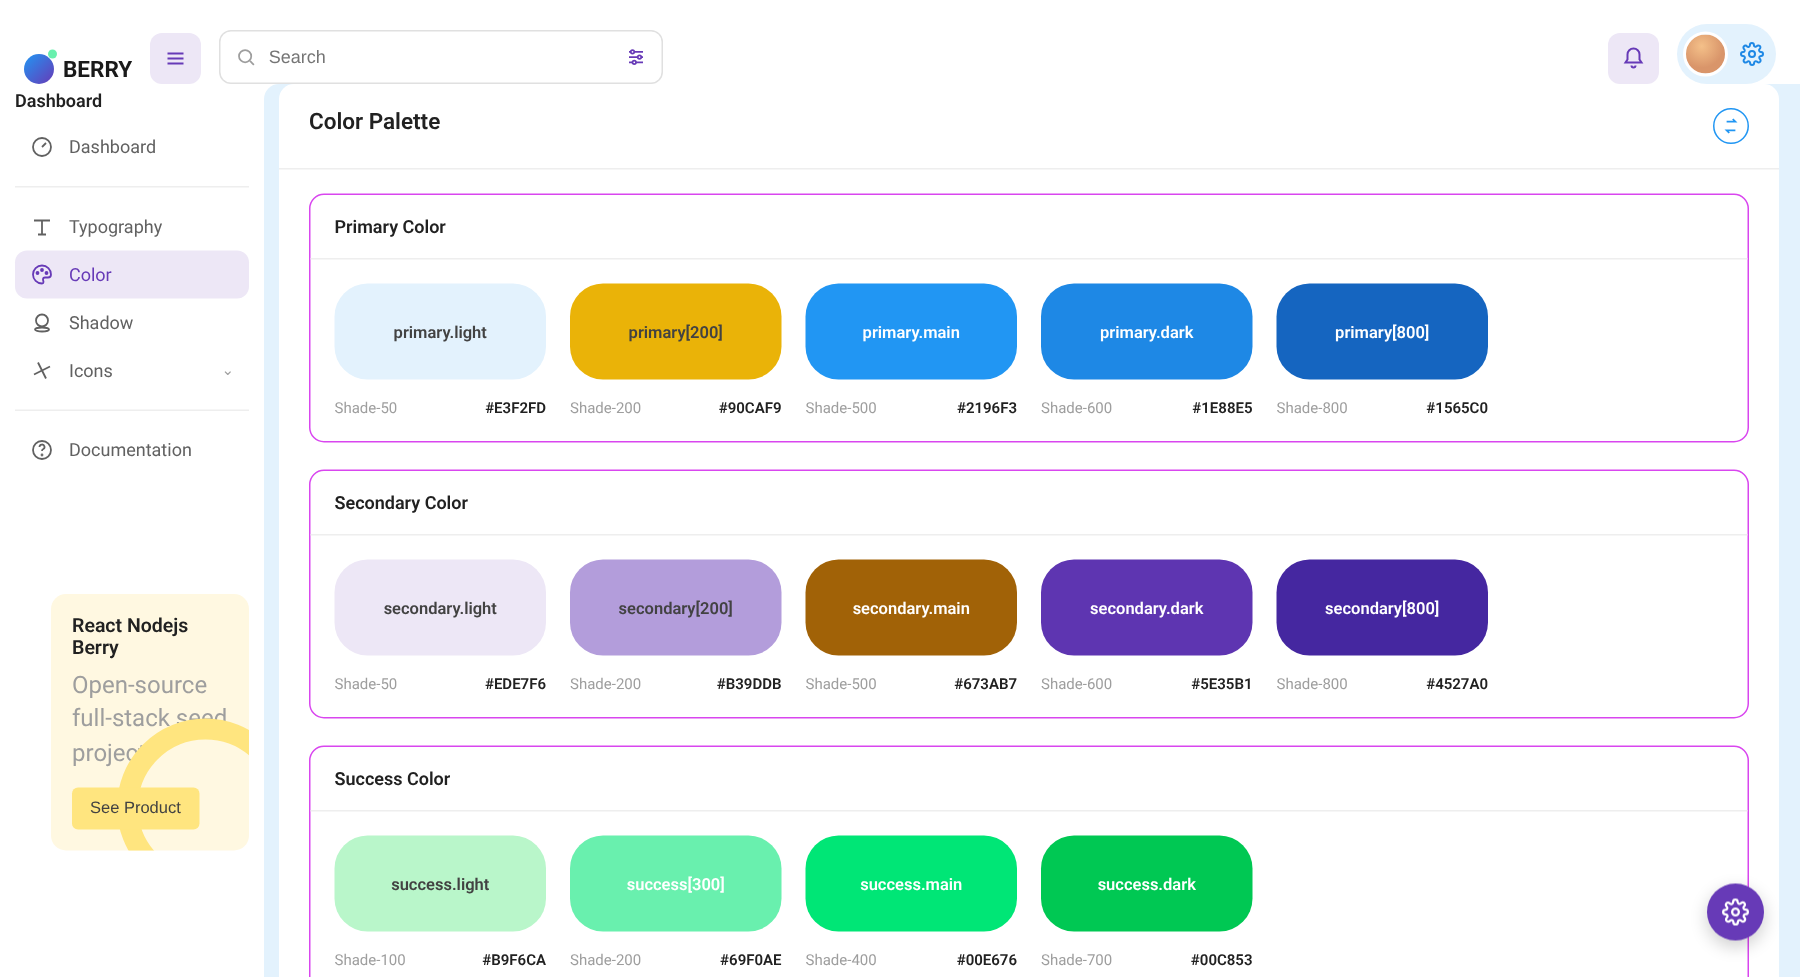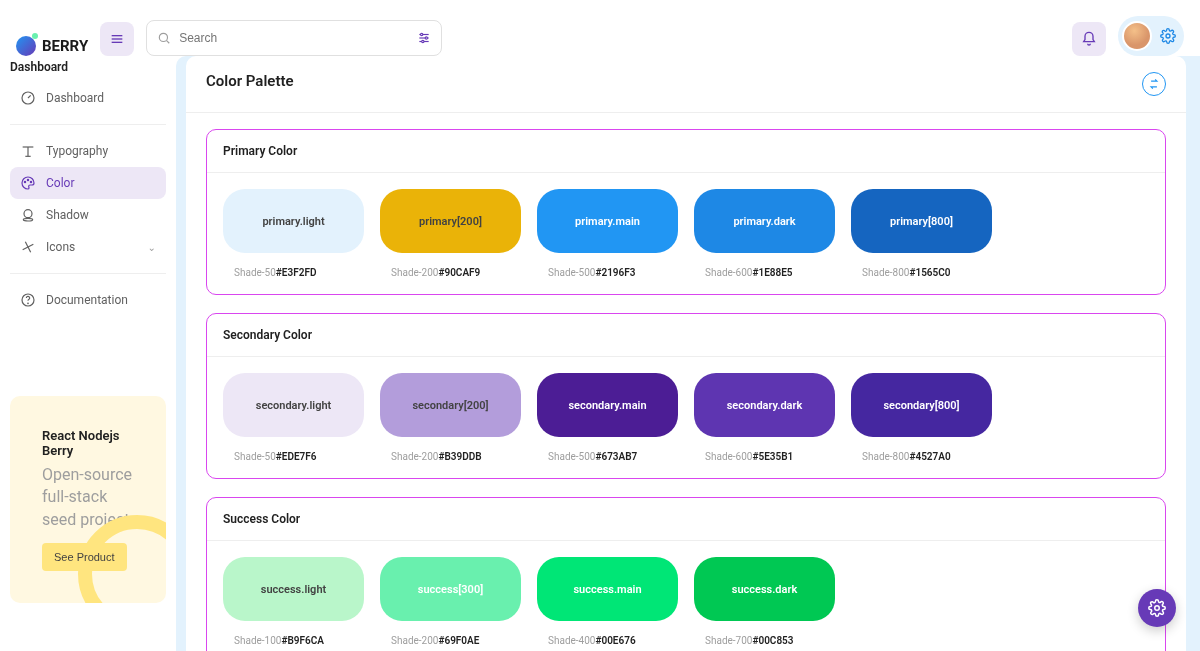--- a/index.html
+++ b/index.html
@@ -24,21 +24,21 @@
 .layout { display:flex; width:1200px; }
 .sidebar { width: 176px; padding: 0 10px 16px; }
 .section-title { font-weight: 600; font-size: 12px; color:#212121; padding: 14px 0 8px; }
 .section-title.first { padding-top: 4px; }
 .nav-item { display:flex; align-items:center; gap:10px; padding: 8px 10px; border-radius: 8px; font-size: 12px; color:#616161; cursor:pointer; }
 .nav-item.active { background:#ede7f6; color:#673ab7; }
 .nav-item .icon { width:16px; display:flex; justify-content:center; color:inherit; }
 .nav-item .chev { margin-left:auto; font-size:10px; color:#9e9e9e; }
 .divider { border:none; border-top:1px solid #eee; margin: 10px 0; }
 
-.promo { margin-top: 80px; background: #fff8e1; border-radius: 10px; padding: 32px; position:relative; overflow:hidden; }
+.promo { margin-top: 80px; background: #fff8e1; border-radius: 10px; padding: 14px; position:relative; overflow:hidden;margin-left:24px; }
 .promo::after { content:""; position:absolute; right:-30px; bottom:-30px; width:90px; height:90px; border:14px solid #ffe57f; border-radius:50%; }
 .promo h4 { font-size: 13px; font-weight:600; margin-bottom:6px; }
 .promo p { font-size:16px; color:#9e9e9e; line-height:1.4; margin-bottom:12px; }
 .promo button { border:none; background:#ffe57f; color:#424242; font-size:11px; font-weight:500; padding:8px 12px; border-radius:4px; cursor:pointer; position:relative; z-index:1; }
 
 .main-wrap { flex:1; background:#e3f2fd; padding: 0 14px 20px 10px; border-radius: 10px 0 0 0; }
 .main { background:#fff; border-radius: 10px; min-height: 580px; }
 .page-header { display:flex; justify-content:space-between; padding: 16px 20px; border-bottom:1px solid #eee;gap:36px; }
 .page-header h2 { font-size: 15px; font-weight:600; }
 .help-icon { width:24px; height:24px; border:1.5px solid #2196f3; border-radius:50%; display:flex; align-items:center; justify-content:center; color:#2196f3; font-size:13px; cursor:pointer; }
@@ -46,21 +46,21 @@
 .content { padding: 16px 20px; display:flex; flex-direction:column; gap:18px; }
 .card { border:1px solid #d946ef; border-radius:10px; }
 .card-header { padding: 14px 16px; font-size:12px; font-weight:600; border-bottom:1px solid #eee; }
 .card-body { padding: 16px; }
 
 .swatch-row { display:flex; gap:16px; }
 .swatch-col { flex: 0 0 141px; display:flex; flex-direction:column; }
 .swatch { height: 64px; border-radius:22px; display:flex; align-items:center; justify-content:center; font-size:11px; font-weight:600; }
 .swatch.light { color:#424242; }
 .swatch.dark { color:#fff; }
-.swatch-meta { display:flex; margin-top:14px; font-size:10px;margin-left:11px; }
+.swatch-meta { display:flex; justify-content:space-between; margin-top:14px; font-size:10px; }
 .swatch-meta .shade { color:#9e9e9e; font-weight:400; }
 .swatch-meta .hex { color:#212121; font-weight:600; }
 
 .fab { position:fixed; right:24px; bottom:24px; width:38px; height:38px; border-radius:50%; background:#673ab7; color:#fff; display:flex; align-items:center; justify-content:center; cursor:pointer; box-shadow:0 4px 12px rgba(0,0,0,0.2); }
 
 svg { display:block; }
 </style>
 </head>
 <body>
 
@@ -250,21 +250,21 @@
       </div>
     </div>
                 <div class="swatch-col">
       <div class="swatch light" style="background:#B39DDB">secondary[200]</div>
       <div class="swatch-meta">
         <span class="shade">Shade-200</span>
         <span class="hex">#B39DDB</span>
       </div>
     </div>
                 <div class="swatch-col">
-      <div class="swatch dark" style="background:#4c1d95">secondary.main</div>
+      <div class="swatch dark" style="background:#a16207">secondary.main</div>
       <div class="swatch-meta">
         <span class="shade">Shade-500</span>
         <span class="hex">#673AB7</span>
       </div>
     </div>
                 <div class="swatch-col">
       <div class="swatch dark" style="background:#5E35B1">secondary.dark</div>
       <div class="swatch-meta">
         <span class="shade">Shade-600</span>
         <span class="hex">#5E35B1</span>

